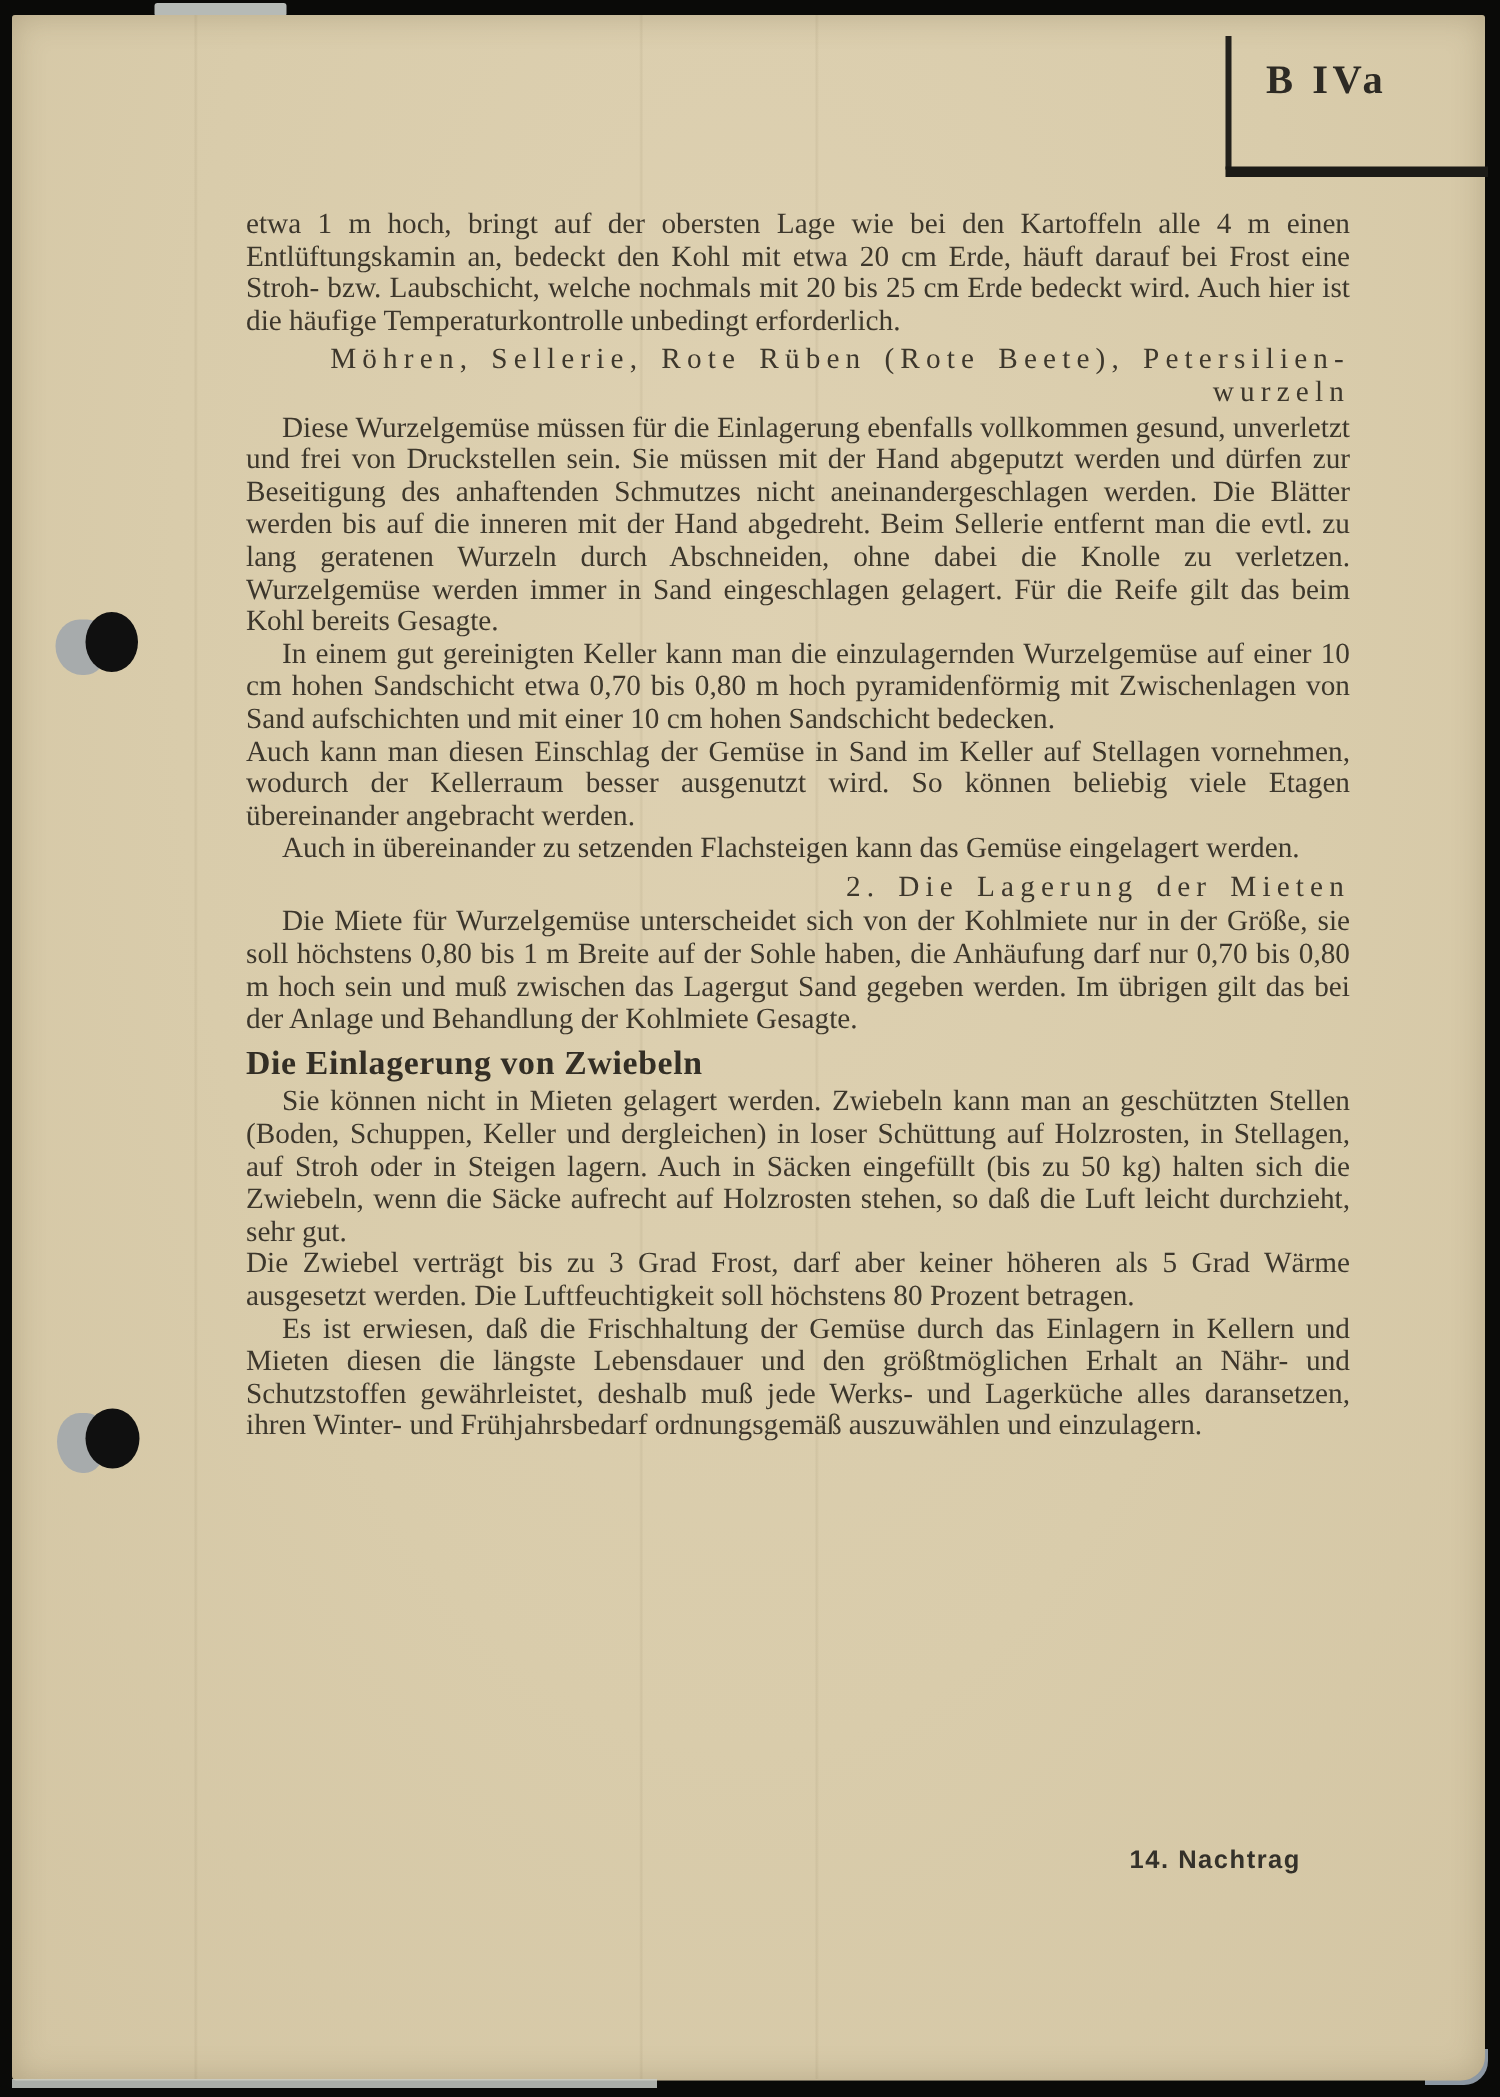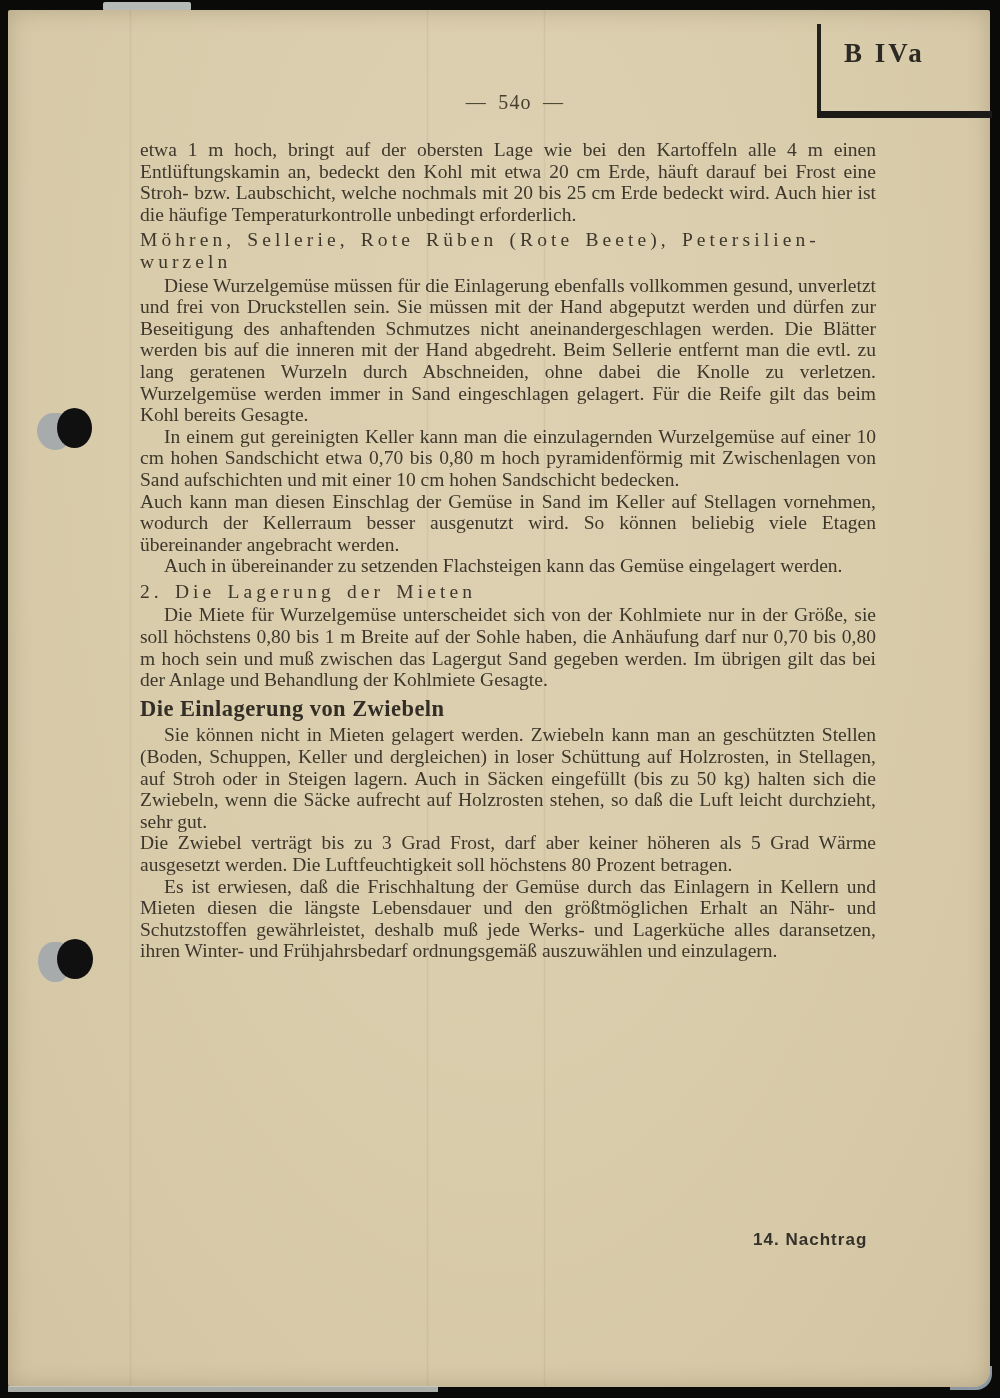--- a/index.html
+++ b/index.html
@@ -64,30 +64,30 @@
     color: #2d2a24;
   }
   
   .pageno {
     position: absolute; left: 147px; top: 91px; width: 736px;
     text-align: center; font-size: 20px; color: #46402f;
     word-spacing: 0.25em; letter-spacing: 0.06em;
   }
   
   .textblock {
-    position: absolute; left: 140px; top: 139px; width: 736px;
+    position: absolute; left: 164px; top: 139px; width: 736px;
     font-size: 19.5px; line-height: 21.6px; color: #3d372c;
     text-align: justify;
   }
   .textblock p { margin: 0; }
   .textblock p.indent { text-indent: 24px; }
   .spaced {
     font-size: 19.5px; font-weight: normal;
     letter-spacing: 0.21em; word-spacing: 0.16em;
-    margin: 4px 0 2px; text-align: left;
+    margin: 4px 0 2px; text-align: right;
     white-space: pre-line;
   }
   .h-center {
     font-size: 22.5px; font-weight: bold; text-align: left;
     letter-spacing: 0.02em; margin: 7px 0 5px; color: #332e25;
   }
   
   .footer-note {
     position: absolute; left: 753px; top: 1230px;
     font-family: "Liberation Sans", sans-serif;
@@ -107,21 +107,20 @@
   <div class="bottom-sliver"></div>
 
   <div class="crease crease-1"></div>
   <div class="crease crease-2"></div>
   <div class="crease crease-3"></div>
 
   <div class="tab-vline"></div>
   <div class="tab-hline"></div>
   <div class="tab-label">B IVa</div>
 
-  <div class="pageno">— 54o —</div>
 
   <div class="textblock">
     <p>etwa 1 m hoch, bringt auf der obersten Lage wie bei den Kartoffeln alle 4 m einen Entlüftungskamin an, bedeckt den Kohl mit etwa 20 cm Erde, häuft darauf bei Frost eine Stroh- bzw. Laubschicht, welche nochmals mit 20 bis 25 cm Erde bedeckt wird. Auch hier ist die häufige Temperaturkontrolle unbedingt erforderlich.</p>
     <h3 class="spaced">Möhren, Sellerie, Rote Rüben (Rote Beete), Petersilien-
 wurzeln</h3>
     <p class="indent">Diese Wurzelgemüse müssen für die Einlagerung ebenfalls vollkommen gesund, unverletzt und frei von Druckstellen sein. Sie müssen mit der Hand abgeputzt werden und dürfen zur Beseitigung des anhaftenden Schmutzes nicht aneinandergeschlagen werden. Die Blätter werden bis auf die inneren mit der Hand abgedreht. Beim Sellerie entfernt man die evtl. zu lang geratenen Wurzeln durch Abschneiden, ohne dabei die Knolle zu verletzen. Wurzelgemüse werden immer in Sand eingeschlagen gelagert. Für die Reife gilt das beim Kohl bereits Gesagte.</p>
     <p class="indent">In einem gut gereinigten Keller kann man die einzulagernden Wurzelgemüse auf einer 10 cm hohen Sandschicht etwa 0,70 bis 0,80 m hoch pyramidenförmig mit Zwischenlagen von Sand aufschichten und mit einer 10 cm hohen Sandschicht bedecken.</p>
     <p>Auch kann man diesen Einschlag der Gemüse in Sand im Keller auf Stellagen vornehmen, wodurch der Kellerraum besser ausgenutzt wird. So können beliebig viele Etagen übereinander angebracht werden.</p>
     <p class="indent">Auch in übereinander zu setzenden Flachsteigen kann das Gemüse eingelagert werden.</p>
     <h3 class="spaced">2. Die Lagerung der Mieten</h3>

